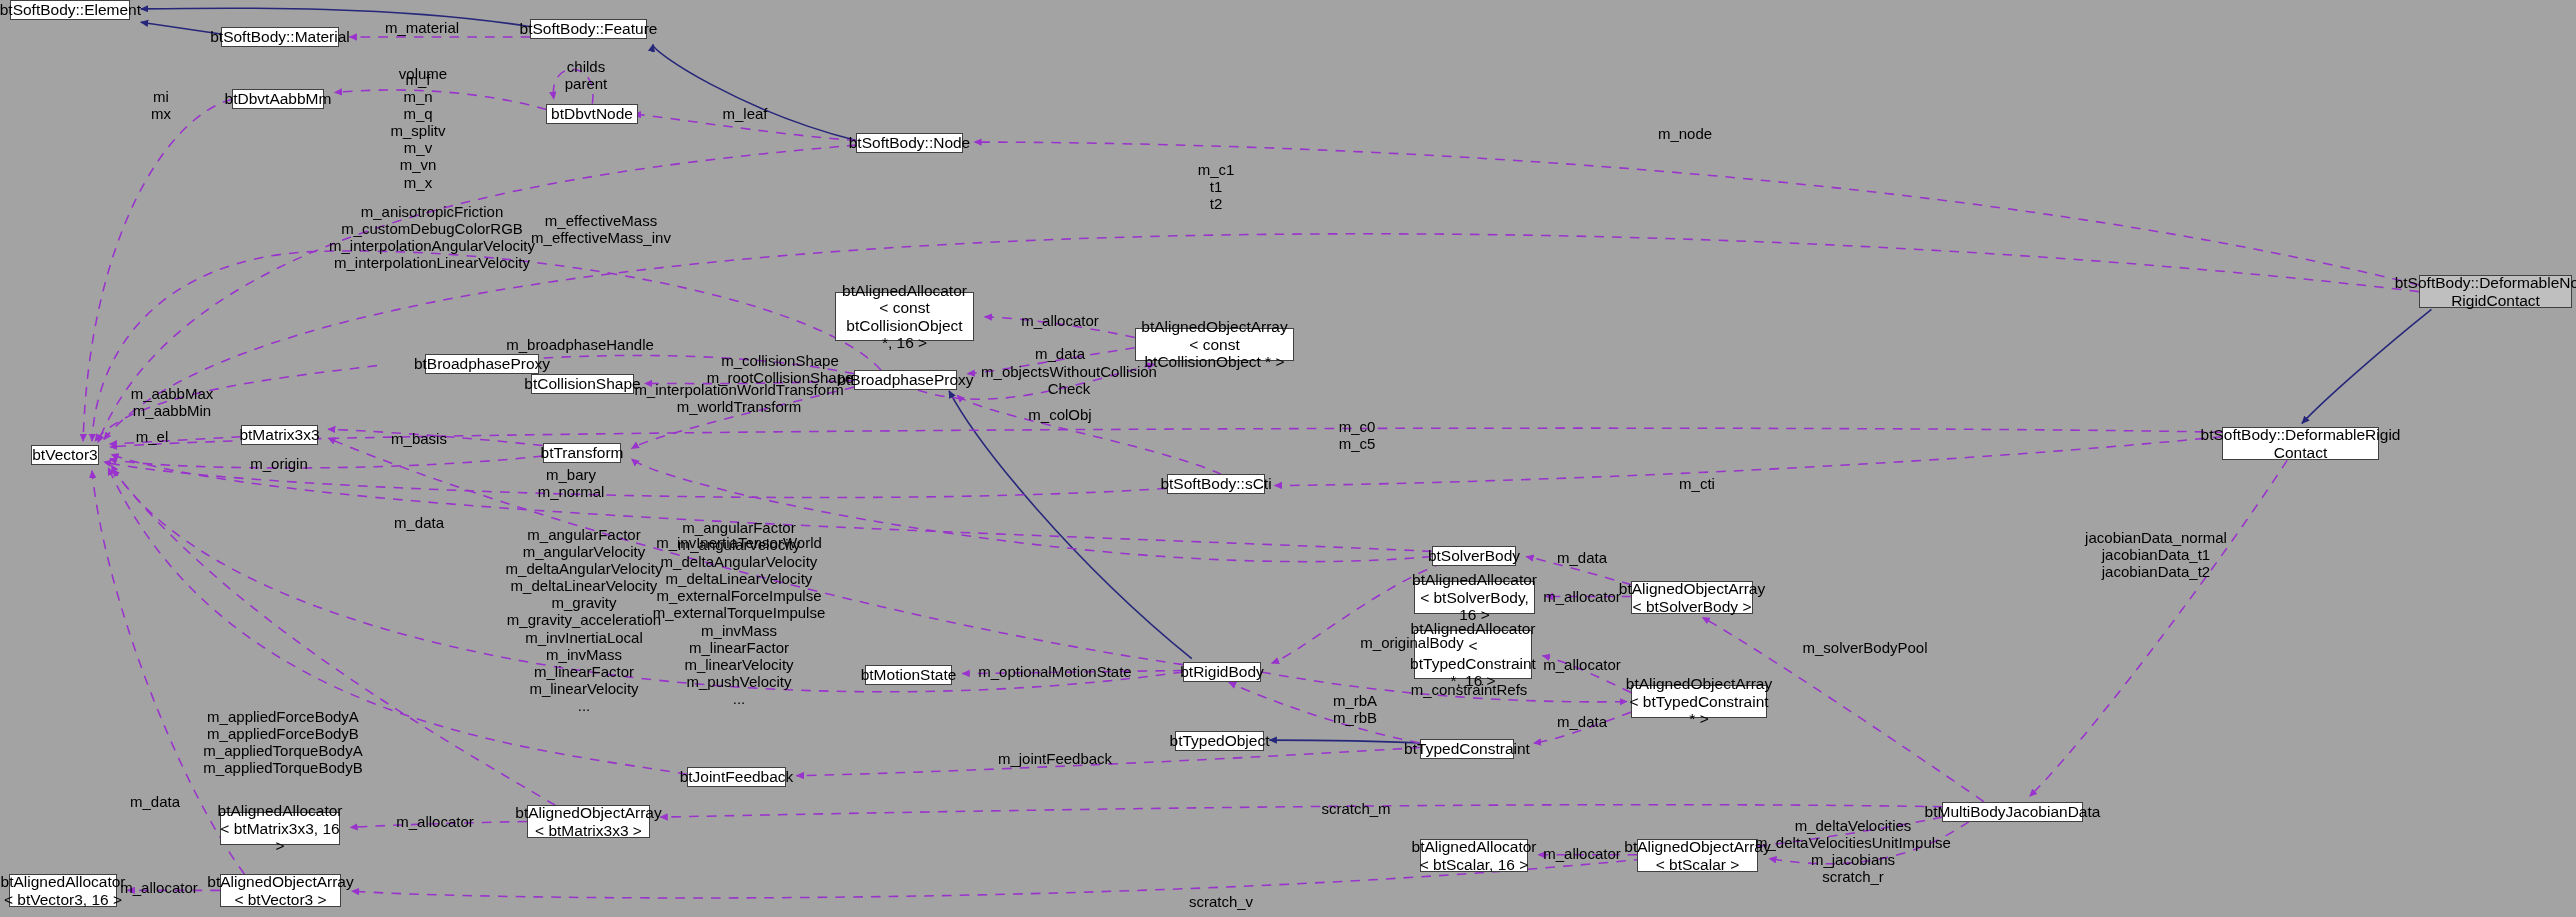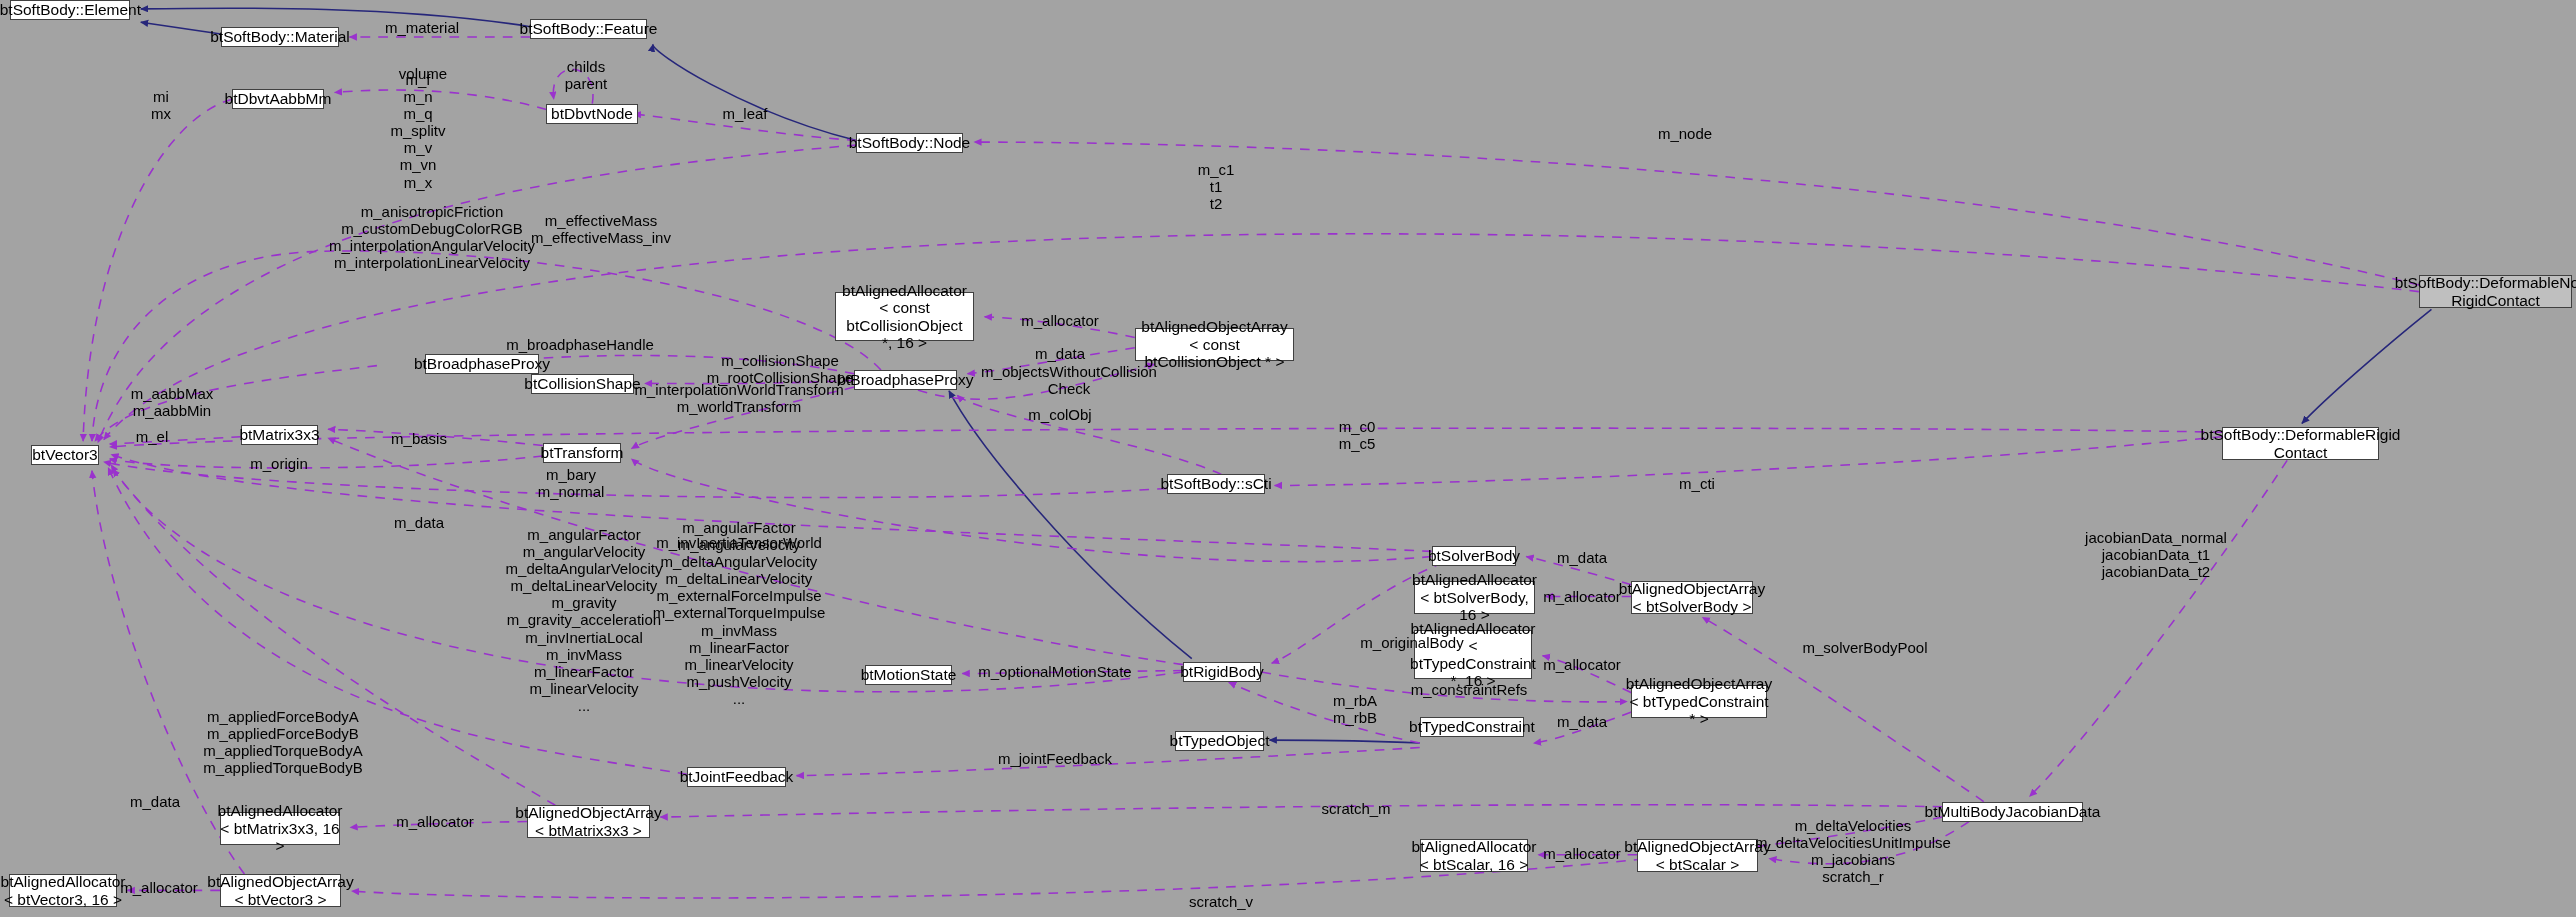--- a/index.html
+++ b/index.html
@@ -196,21 +196,21 @@
     <div class="node" style="left: 1631px; top: 581px; width: 122px; height: 33px;">btAlignedObjectArray
 &lt; btSolverBody &gt;</div>
     <div class="node" style="left: 1414px; top: 630px; width: 118px; height: 49px;">btAlignedAllocator
 &lt; btTypedConstraint
 *, 16 &gt;</div>
     <div class="node" style="left: 1631px; top: 685px; width: 136px; height: 33px;">btAlignedObjectArray
 &lt; btTypedConstraint * &gt;</div>
     <div class="node" style="left: 865px; top: 665px; width: 87px; height: 20px;">btMotionState</div>
     <div class="node" style="left: 1183px; top: 662px; width: 78px; height: 20px;">btRigidBody</div>
     <div class="node" style="left: 1175px; top: 731px; width: 89px; height: 20px;">btTypedObject</div>
-    <div class="node" style="left: 1420px; top: 717px; width: 104px; height: 20px;">btTypedConstraint</div>
+    <div class="node" style="left: 1420px; top: 739px; width: 94px; height: 20px;">btTypedConstraint</div>
     <div class="node" style="left: 687px; top: 767px; width: 99px; height: 20px;">btJointFeedback</div>
     <div class="node" style="left: 1942px; top: 802px; width: 141px; height: 20px;">btMultiBodyJacobianData</div>
     <div class="node" style="left: 220px; top: 812px; width: 120px; height: 33px;">btAlignedAllocator
 &lt; btMatrix3x3, 16 &gt;</div>
     <div class="node" style="left: 527px; top: 805px; width: 123px; height: 33px;">btAlignedObjectArray
 &lt; btMatrix3x3 &gt;</div>
     <div class="node" style="left: 1420px; top: 839px; width: 108px; height: 33px;">btAlignedAllocator
 &lt; btScalar, 16 &gt;</div>
     <div class="node" style="left: 1637px; top: 839px; width: 121px; height: 33px;">btAlignedObjectArray
 &lt; btScalar &gt;</div>

